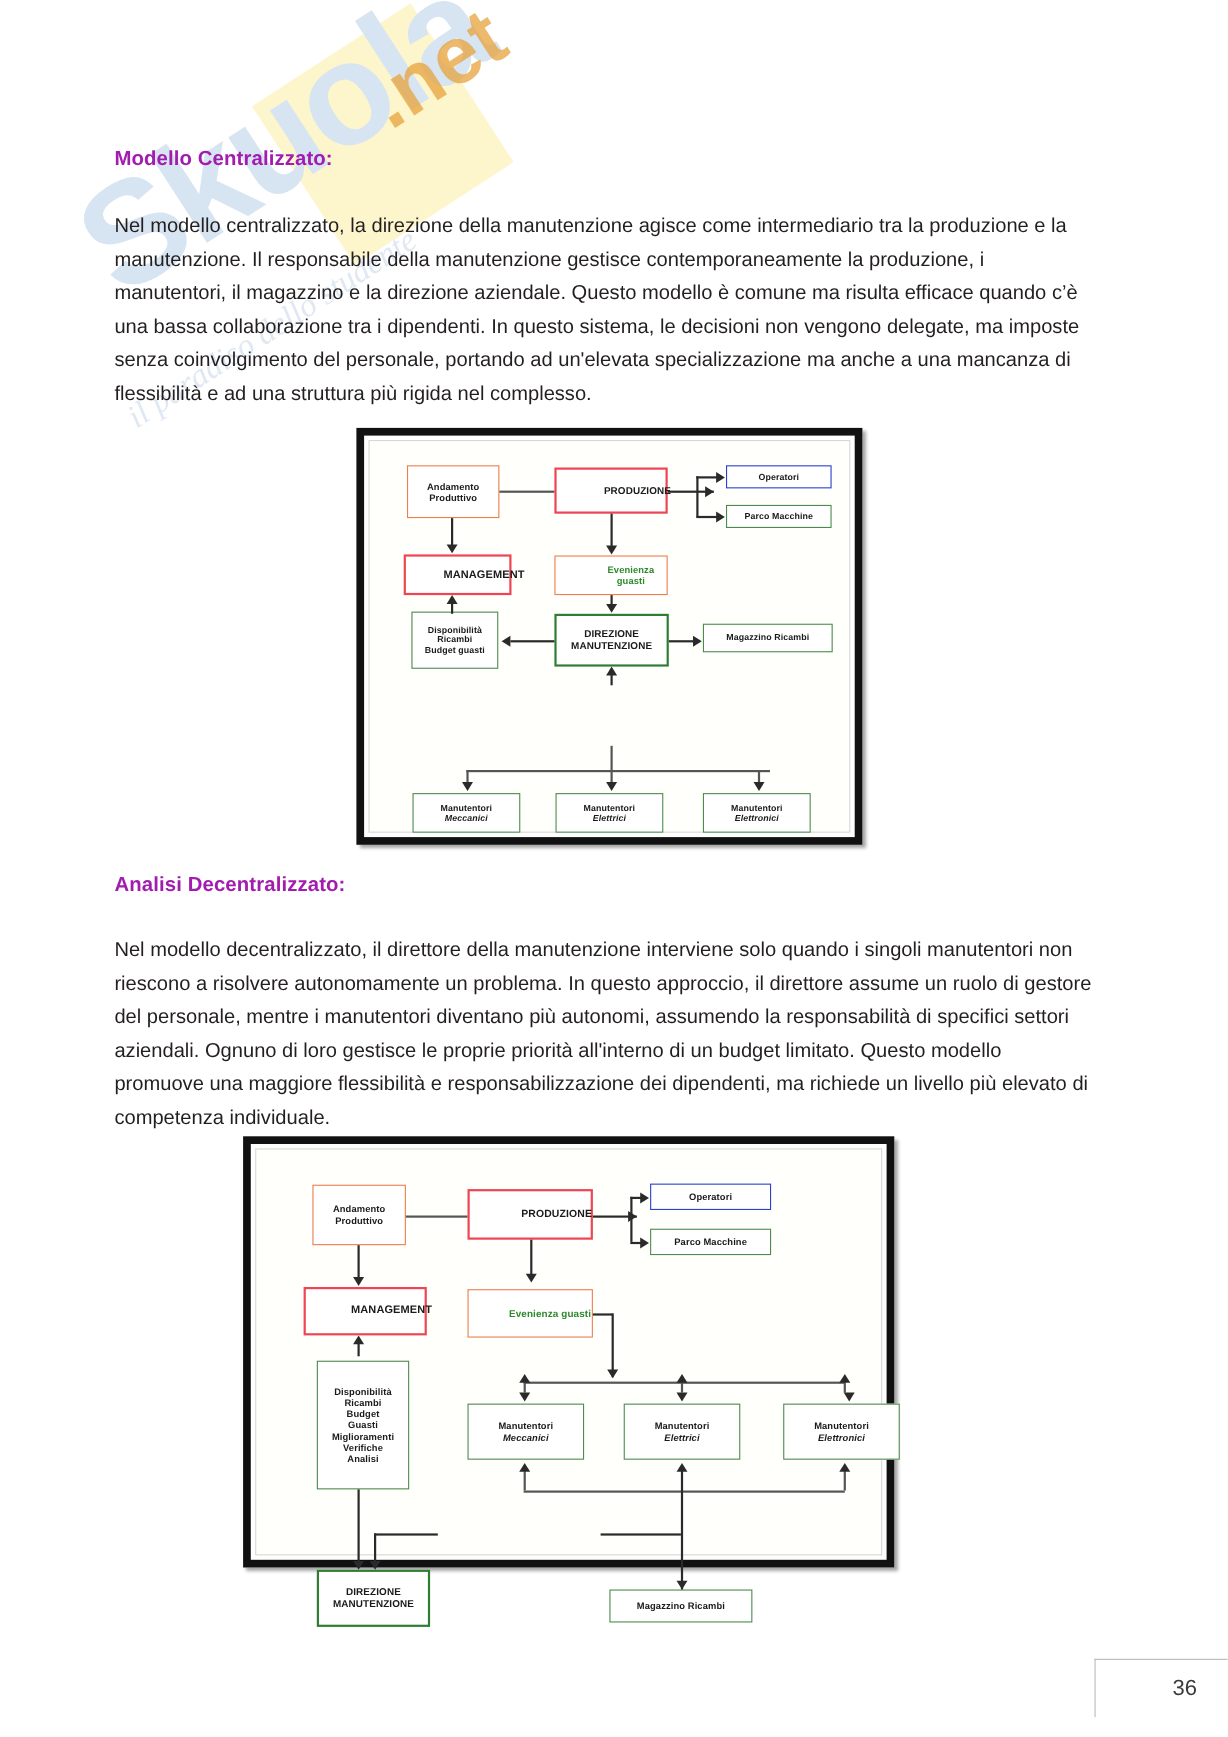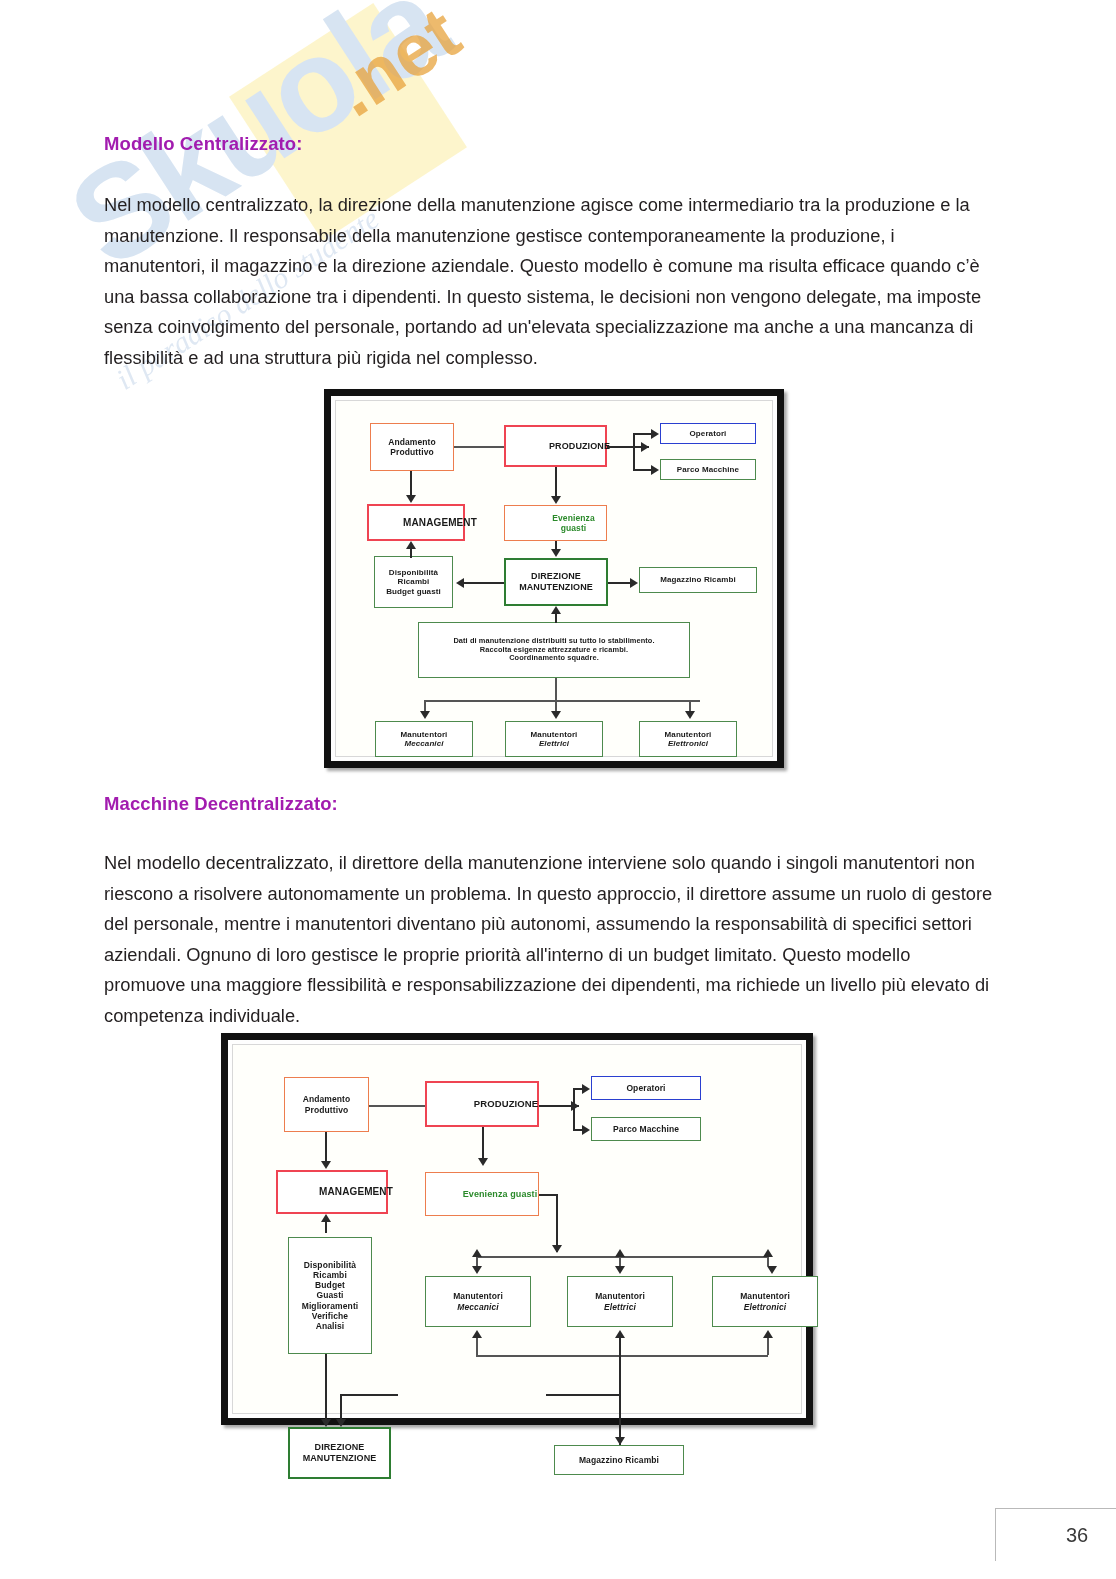--- a/index.html
+++ b/index.html
@@ -233,27 +233,20 @@
 
         <div class="node b-greenT" style="left:168px;top:157px;width:104px;height:48px;font-size:9px;">
           <div>
             <span class="ln">DIREZIONE</span>
             <span class="ln">MANUTENZIONE</span>
           </div>
         </div>
 
         <div class="node b-green" style="left:303px;top:166px;width:118px;height:26px;font-size:8px;">Magazzino Ricambi</div>
 
-        <div class="node b-green" style="left:82px;top:221px;width:272px;height:56px;font-size:7.4px;">
-          <div>
-            <span class="ln">Dati di manutenzione distribuiti su tutto lo stabilimento.</span>
-            <span class="ln">Raccolta esigenze attrezzature e ricambi.</span>
-            <span class="ln">Coordinamento squadre.</span>
-          </div>
-        </div>
 
         <div class="node b-green" style="left:39px;top:320px;width:98px;height:36px;font-size:8px;">
           <div>
             <span class="ln">Manutentori</span>
             <span class="ln it">Meccanici</span>
           </div>
         </div>
 
         <div class="node b-green" style="left:169px;top:320px;width:98px;height:36px;font-size:8px;">
           <div>
@@ -306,21 +299,21 @@
         <div class="arrow arr-d" style="left:84px;top:310px;"></div>
         <div class="ln-v thin" style="left:219px;top:299px;height:12px;"></div>
         <div class="arrow arr-d" style="left:215px;top:310px;"></div>
         <div class="ln-v thin" style="left:353px;top:299px;height:12px;"></div>
         <div class="arrow arr-d" style="left:349px;top:310px;"></div>
 
       </div>
     </div>
   </div>
 
-  <div class="doc-heading" id="heading-decentralizzato">Macchine Decentralizzato:</div>
+  <div class="doc-heading" id="heading-decentralizzato">Analisi Decentralizzato:</div>
 
   <div class="doc-paragraph" id="para-decentralizzato">Nel modello decentralizzato, il direttore della manutenzione interviene solo quando i singoli manutentori non riescono a risolvere autonomamente un problema. In questo approccio, il direttore assume un ruolo di gestore del personale, mentre i manutentori diventano più autonomi, assumendo la responsabilità di specifici settori aziendali. Ognuno di loro gestisce le proprie priorità all'interno di un budget limitato. Questo modello promuove una maggiore flessibilità e responsabilizzazione dei dipendenti, ma richiede un livello più elevato di competenza individuale.</div>
 
   <div class="diagram-frame" id="diagram-decentralizzato">
     <div class="diagram-inner">
       <div class="dg">
 
         <div class="node b-orange" style="left:51px;top:32px;width:85px;height:55px;font-size:8.5px;">
           <div>
             <span class="ln">Andamento</span>

